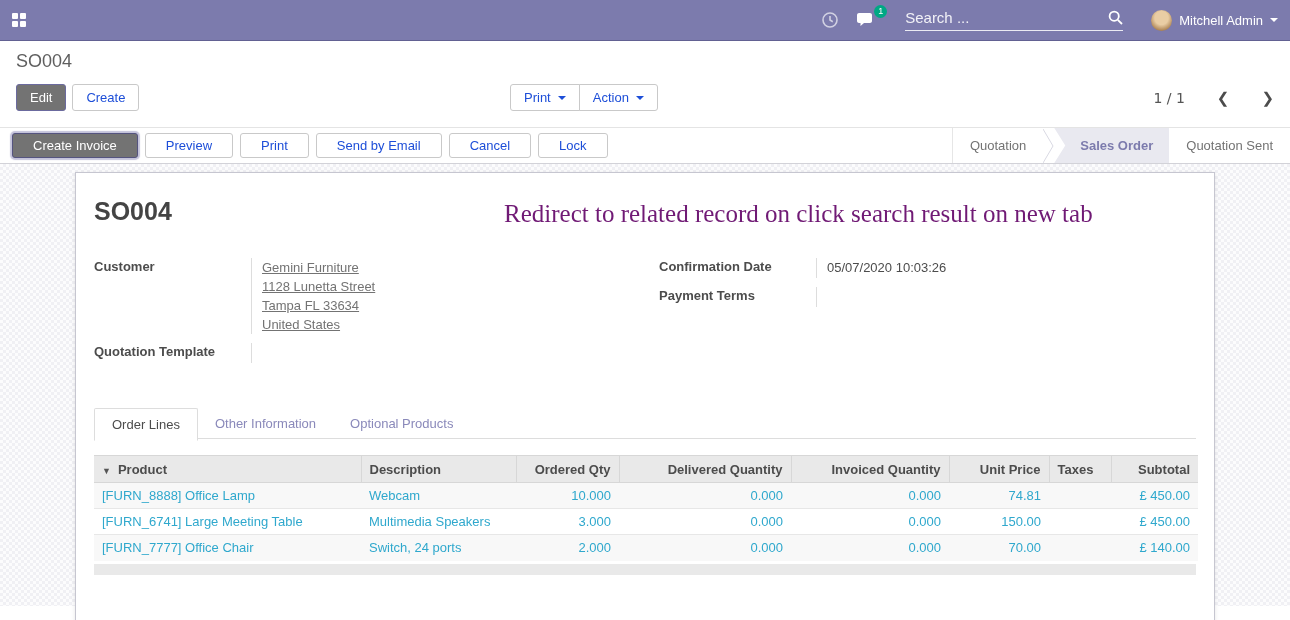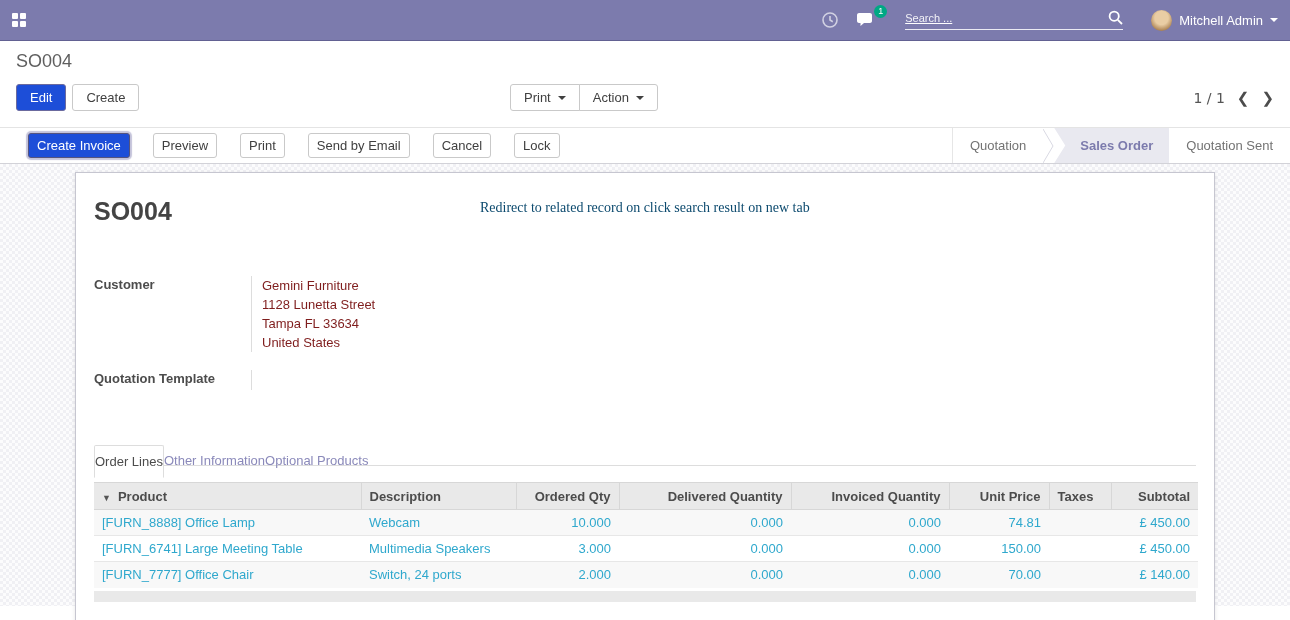--- a/index.html
+++ b/index.html
@@ -13,82 +13,82 @@
                grid-template-rows:6px 6px; gap:2px; cursor:pointer; }
   .apps-grid span { background:#fff; border-radius:1px; }
   .nav-right { margin-left:auto; display:flex; align-items:center; gap:18px; }
   .nav-icon { position:relative; display:flex; align-items:center; cursor:pointer; }
   .badge { position:absolute; top:-7px; right:-10px; background:#00a884; color:#fff;
            font-size:9px; line-height:13px; min-width:13px; text-align:center;
            border-radius:8px; padding:0 3px; }
   .nav-search { display:flex; align-items:center; border-bottom:1px solid rgba(255,255,255,.85);
                 width:218px; padding-bottom:4px; margin:0 10px; }
   .nav-search input { flex:1; background:transparent; border:none; outline:none;
-                      color:#fff; font-size:11px; font-family:inherit;text-decoration:underline; }
+                      color:#fff; font-size:15px; font-family:inherit; }
   .nav-search input::placeholder { color:rgba(255,255,255,.9); }
   .user-menu { display:flex; align-items:center; gap:7px; cursor:pointer; }
   .avatar { width:21px; height:21px; border-radius:50%;
             background:radial-gradient(circle at 50% 38%, #e9cda4 0 40%, #ad8454 75%, #7d5c38); }
   .caret-down { width:0; height:0; border-left:4px solid transparent;
                 border-right:4px solid transparent; border-top:4px solid currentColor;
                 display:inline-block; }
 
   
   .control-panel { background:#fff; padding:10px 16px 12px; border-bottom:1px solid #e4e4e4; }
   .breadcrumb { font-size:18px; color:#5f5f5f; margin-bottom:12px; }
   .cp-row { position:relative; height:31px; }
   .btn { font-size:13px; font-family:inherit; border-radius:3px; padding:5px 13px;
-         cursor:pointer; background:#fff; border:1px solid #c9c9c9; color:#404040; }
-  .btn-primary { background:#1d4ed8; border-color:#6b6a9e; color:#fff; }
+         cursor:pointer; background:#fff; border:1px solid #c9c9c9; color:#1d4ed8; }
+  .btn-primary { background:#737373; border-color:#6b6a9e; color:#fff; }
   .left-btns { position:absolute; left:0; top:0; display:flex; gap:6px; }
   .center-btns { position:absolute; left:494px; top:0; display:flex; }
   .center-btns .btn { display:flex; align-items:center; gap:7px; }
   .center-btns .btn:first-child { border-top-right-radius:0; border-bottom-right-radius:0; }
   .center-btns .btn:last-child { border-top-left-radius:0; border-bottom-left-radius:0; margin-left:-1px;text-align:right; }
-  .pager { position:absolute; right:0; top:5px; display:flex; align-items:center; gap:12px;
+  .pager { position:absolute; right:0; top:5px; display:flex; align-items:center; gap:32px;
            color:#555; font-size:14px; font-family:"DejaVu Sans", sans-serif; }
   .pager .chev { font-size:15px; font-weight:bold; color:#4c4c4c; cursor:pointer; }
 
   
   .statusbar { position:relative; height:36px; background:#fff; border-bottom:1px solid #d2d2d8;
                display:flex; align-items:center; padding-left:12px; }
   .sb-btns { display:flex; gap:7px; }
-  .sb-btns .btn { padding:4px 8px;margin-left:16px; }
+  .sb-btns .btn { padding:4px 20px; }
   .btn-focus { border:1px solid #55547f; box-shadow:0 0 1px 2px rgba(124,123,173,.45); }
   .status-steps { position:absolute; right:0; top:0; bottom:0; display:flex; align-items:stretch;
                   border-left:1px solid #e6e6e6; }
   .step { display:flex; align-items:center; padding:0 17px; color:#737373; font-size:13px; cursor:pointer; }
   .step-sep { display:flex; align-items:center; }
   .step.active { background:#e9e9f0; color:#7c7bad; font-weight:bold;
                  padding-left:26px; padding-right:16px;
                  clip-path:polygon(0 0, 100% 0, 100% 100%, 0 100%, 11px 50%); }
 
   
   .content { height:442px; padding-top:8px;
              background:conic-gradient(#f0f0f4 0 25%, #fcfcfd 0 50%, #f0f0f4 0 75%, #fcfcfd 0);
              background-size:6px 6px; }
   .sheet { width:1140px; margin:0 auto; background:#fff; border:1px solid #c6c6d0;
            box-shadow:0 1px 4px rgba(0,0,0,.1); min-height:450px; padding:16px 18px 20px;
            position:relative; }
   .sheet-title { font-size:25px; font-weight:bold; color:#444; margin:8px 0 0; }
-  .annotation { position:absolute; left:404px; top:27px; color:#0c4a6e; font-size:14px;
+  .annotation { position:absolute; left:428px; top:27px; color:#701a75; font-size:25px;
                 font-family:"Liberation Serif", serif; white-space:nowrap; }
 
   
   .field-grid { display:grid; grid-template-columns:1fr 1fr; column-gap:28px; margin-top:32px; }
-  .field-row { display:flex; margin-bottom:9px;margin-top:18px; }
+  .field-row { display:flex; margin-bottom:9px; }
   .field-label { width:157px; font-weight:bold; color:#4c4c4c; padding-top:1px; flex-shrink:0; }
   .field-value { flex:1; border-left:1px solid #ddd; padding-left:10px; min-height:20px;
                  line-height:19px; }
-  .link-text { color:#7f1d1d; cursor:pointer; }
+  .link-text { color:#737373; cursor:pointer;text-decoration:underline; }
   .plain-value { color:#4c4c4c; }
 
   
   .tabs { display:flex; margin-top:33px; border-bottom:1px solid #ddd; padding-left:0; }
-  .tab { padding:8px 0; font-size:13px; color:#8a89ba; cursor:pointer; position:relative; top:13px; }
+  .tab { padding:8px 17px; font-size:13px; color:#8a89ba; cursor:pointer; position:relative; top:3px; }
   .tab.active { background:#fff; border:1px solid #ddd; border-bottom:1px solid #fff;
                 color:#4c4c4c; border-radius:2px 2px 0 0; }
 
   
   table.lines { width:100%; border-collapse:collapse; margin-top:16px; table-layout:fixed; }
   table.lines th { background:#e9e9e9; border:1px solid #d7d7d7; border-left:none; border-right:none;
                    font-size:13px; font-weight:bold; color:#4c4c4c; text-align:left;
                    padding:5px 8px; height:27px; }
   table.lines th + th { border-left:1px solid #d7d7d7; }
   table.lines th.num, table.lines td.num { text-align:right; }
@@ -200,20 +200,30 @@
             <div class="link-text">Tampa FL 33634</div>
             <div class="link-text">United States</div>
           </div>
         </div>
         <div class="field-row">
           <div class="field-label">Quotation Template</div>
           <div class="field-value"></div>
         </div>
       </div>
 
+      <div>
+        <div class="field-row">
+          <div class="field-label">Confirmation Date</div>
+          <div class="field-value plain-value">05/07/2020 10:03:26</div>
+        </div>
+        <div class="field-row">
+          <div class="field-label">Payment Terms</div>
+          <div class="field-value"></div>
+        </div>
+      </div>
     </div>
 
     <div class="tabs">
       <div class="tab active">Order Lines</div>
       <div class="tab">Other Information</div>
       <div class="tab">Optional Products</div>
     </div>
 
     <table class="lines">
       <colgroup>

